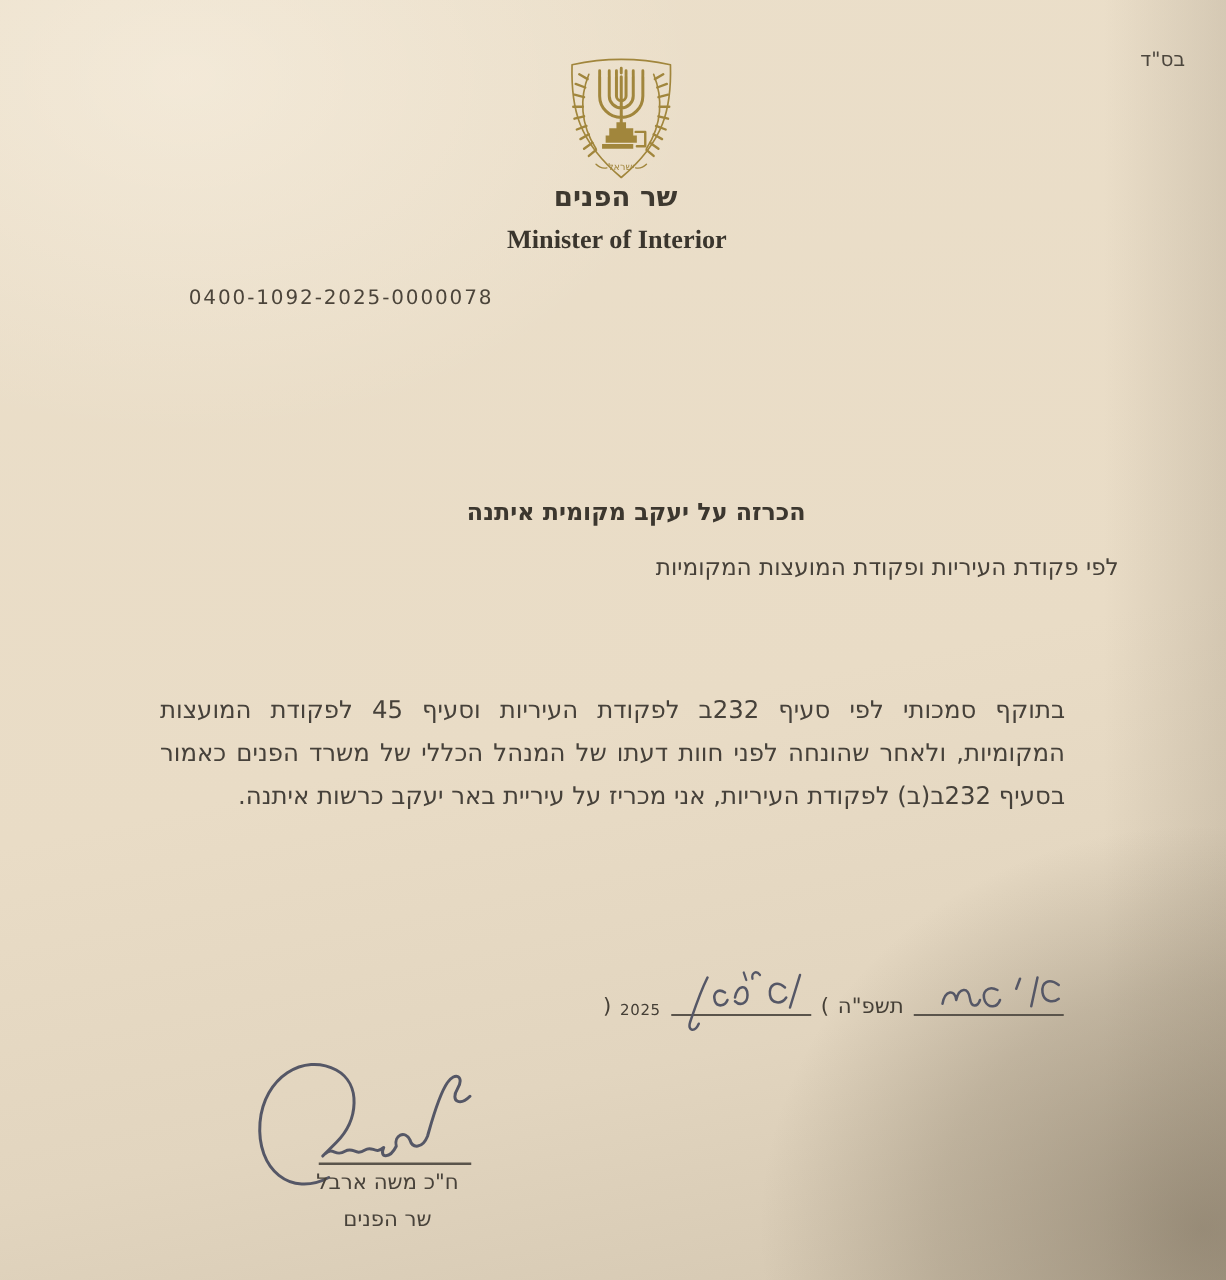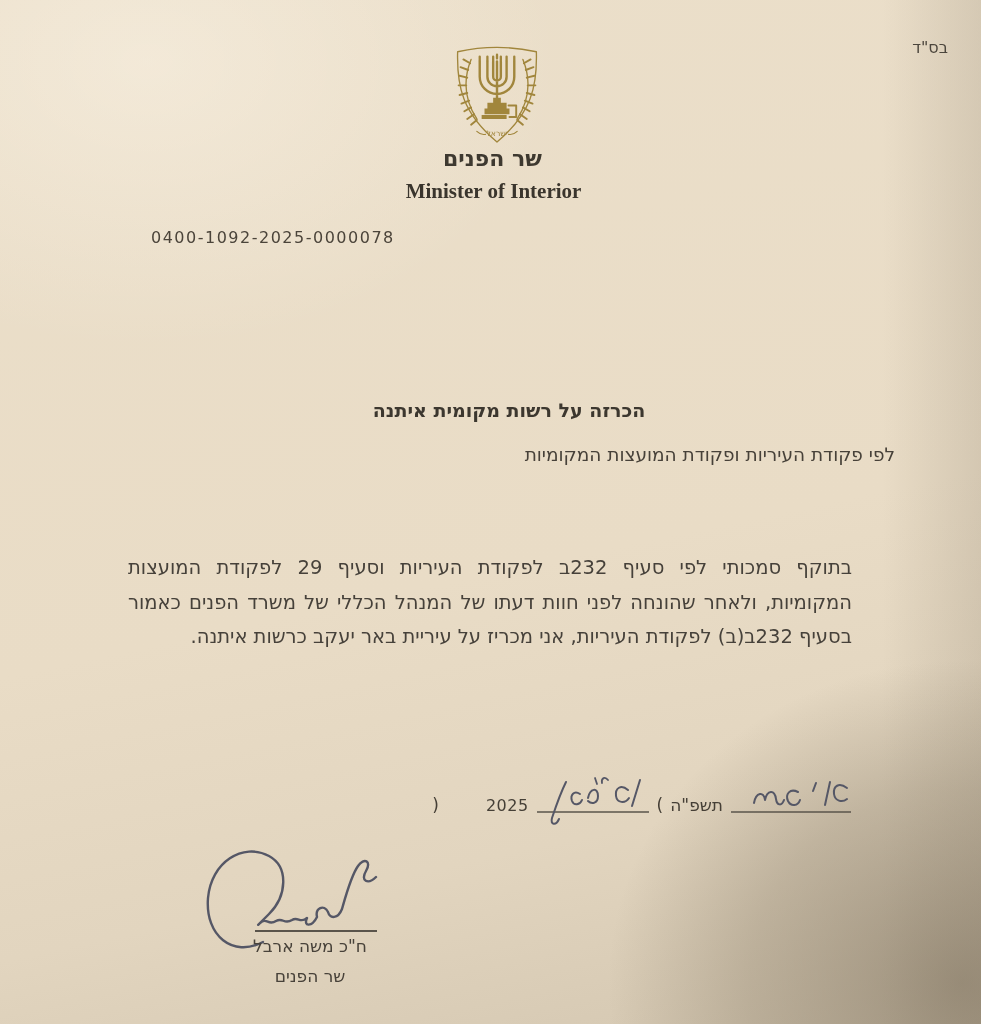--- a/index.html
+++ b/index.html
@@ -27,21 +27,21 @@
   .doc-title{left:123px;top:399px;width:772px;text-align:center;direction:rtl;
     font-size:19px;font-weight:bold;color:#3c372f;}
   .doc-subtitle{left:123px;top:444px;width:772px;text-align:right;direction:rtl;
     font-size:18.5px;color:#474139;}
   .body-par{left:128px;top:551px;width:724px;direction:rtl;
     font-size:19.5px;line-height:34.5px;color:#46413a;
     text-align:justify;text-align-last:right;}
   .date-line{top:770px;right:129px;display:flex;direction:rtl;
     align-items:flex-end;gap:7px;color:#453f36;}
   .date-line .printed{font-size:17px;padding-bottom:5px;white-space:nowrap;}
-  .date-line .num{font-size:16px;letter-spacing:0.5px;margin-left:40px;}
+  .date-line .num{font-size:12px;letter-spacing:0.5px;}
   .hw-slot{display:block;overflow:visible;}
   .ink{stroke:#555766;fill:none;stroke-linecap:round;stroke-linejoin:round;}
   .rule{stroke:#5a544b;fill:none;}
   .sig-block{left:195px;top:836px;width:230px;}
   .sig-svg{display:block;width:230px;height:122px;overflow:visible;}
   .sig-name{left:195px;top:936px;width:230px;text-align:center;font-size:17px;color:#48423a;direction:rtl;}
   .sig-title{left:195px;top:966px;width:230px;text-align:center;font-size:17px;color:#48423a;direction:rtl;}
   .gold{stroke:#a1863c;fill:none;stroke-linecap:round;stroke-linejoin:round;}
   .goldfill{fill:#a1863c;stroke:none;}
 </style>
@@ -67,24 +67,24 @@
     <path class="gold" stroke-width="2" d="M78 24 l7 -4 M80 31 l8 -3 M81 39 l8 -2 M82 47 l8 0 M81 55 l8 2 M79 63 l8 3 M77 70 l7 4 M74 77 l7 5 M71 83 l6 5"></path>
     <path class="gold" stroke-width="1.2" d="M29 95 q4 4 9 3 M71 95 q-4 4 -9 3"></path>
     <text x="50" y="100" text-anchor="middle" font-size="8" fill="#a1863c">ישראל</text>
   </svg>
 
   <div class="abs ministry-he">שר הפנים</div>
   <div class="abs ministry-en">Minister of Interior</div>
 
   <div class="abs ref">0400-1092-2025-0000078</div>
 
-  <div class="abs doc-title">הכרזה על רשות מקומית איתנה</div>
+  <div class="abs doc-title">הכרזה על יעקב מקומית איתנה</div>
   <div class="abs doc-subtitle">לפי פקודת העיריות ופקודת המועצות המקומיות</div>
 
-  <div class="abs body-par">בתוקף סמכותי לפי סעיף 232ב לפקודת העיריות וסעיף 29 לפקודת המועצות המקומיות, ולאחר שהונחה לפני חוות דעתו של המנהל הכללי של משרד הפנים כאמור בסעיף 232ב(ב) לפקודת העיריות, אני מכריז על עיריית באר יעקב כרשות איתנה.</div>
+  <div class="abs body-par">בתוקף סמכותי לפי סעיף 232ב לפקודת העיריות וסעיף 45 לפקודת המועצות המקומיות, ולאחר שהונחה לפני חוות דעתו של המנהל הכללי של משרד הפנים כאמור בסעיף 232ב(ב) לפקודת העיריות, אני מכריז על עיריית באר יעקב כרשות איתנה.</div>
 
   <div class="abs date-line">
     <svg class="hw-slot" width="122" height="50" aria-hidden="true">
       <line class="rule" stroke-width="1.6" x1="1" y1="42" x2="121" y2="42"></line>
       <path class="ink" stroke-width="2" d="M100 12 L95 35"></path>
       <path class="ink" stroke-width="2" d="M117 18 C109 12 103 16 104 24 C105 31 112 33 117 29"></path>
       <path class="ink" stroke-width="2" d="M86 13 L83 21"></path>
       <path class="ink" stroke-width="2" d="M24 33 C26 22 34 21 35 30 M35 30 C37 20 45 19 46 29 M46 29 C47 36 52 36 54 30"></path>
       <path class="ink" stroke-width="2" d="M68 22 C60 18 55 24 58 31 C61 37 68 36 70 30"></path>
     </svg>

